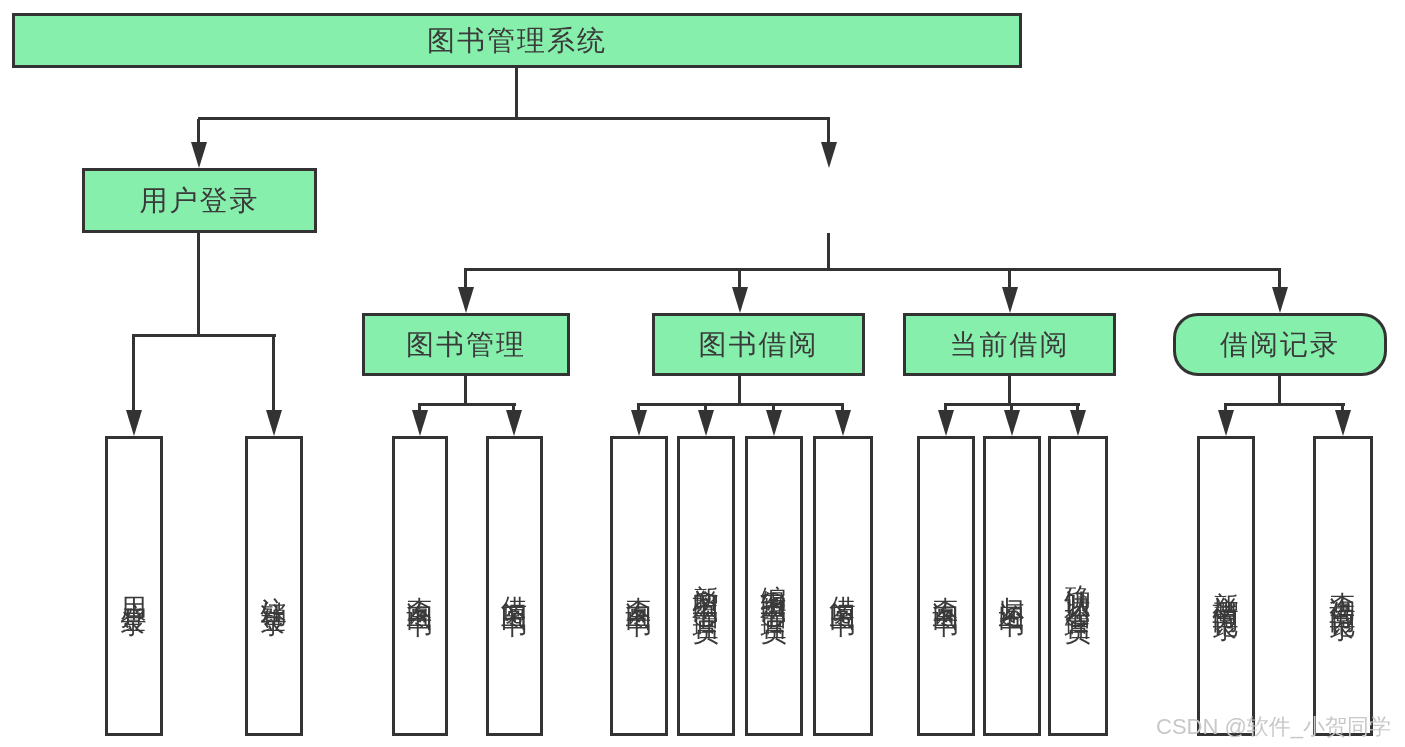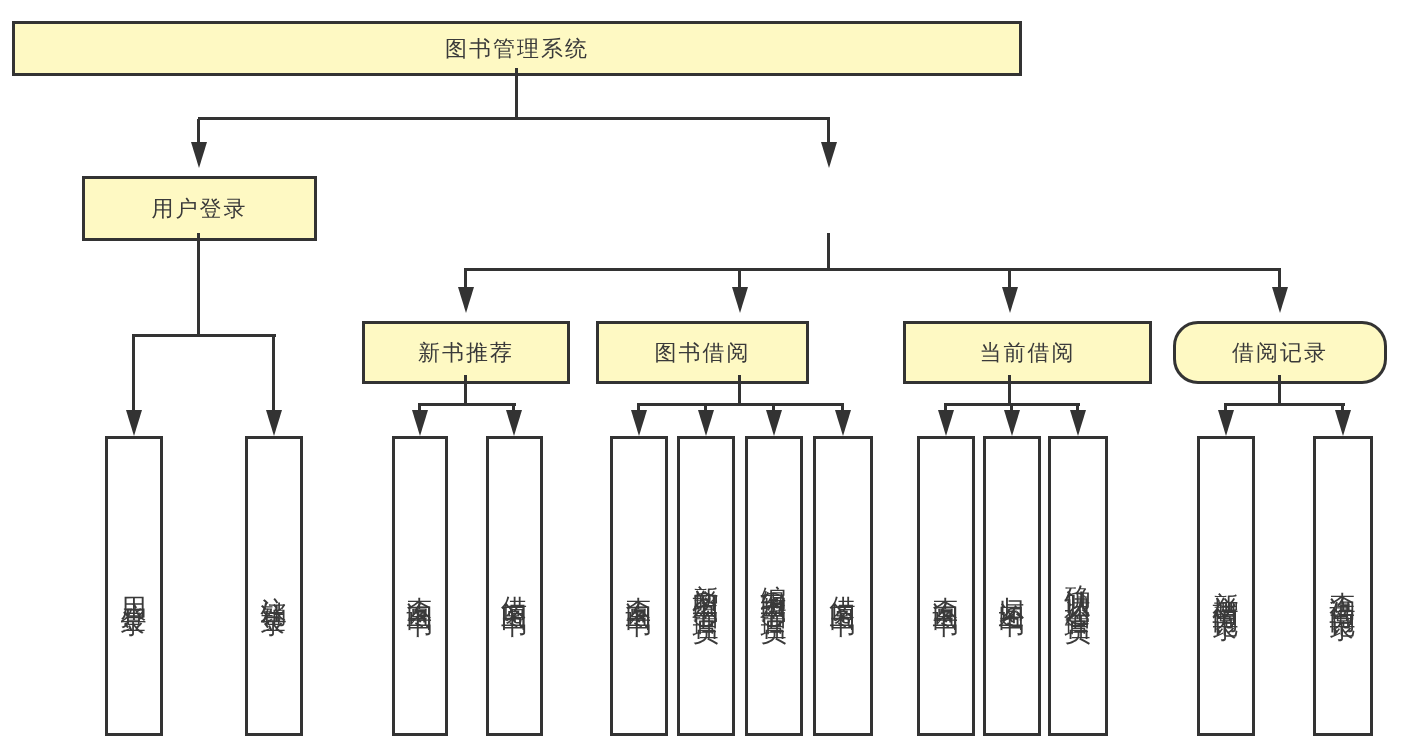--- a/index.html
+++ b/index.html
@@ -13,29 +13,28 @@
     height: 747px;
     background: #ffffff;
     font-family: "Liberation Sans", sans-serif;
     overflow: hidden;
   }
   
   .hbox {
     position: absolute;
     box-sizing: border-box;
     border: 3px solid #333333;
-    background: #fef9c3;
+    background: #86efac;
     display: flex;
     align-items: center;
     justify-content: center;
-    font-size: 22px;
+    font-size: 28px;
     letter-spacing: 2px;
     color: #3a3a3a;
     white-space: nowrap;
-    margin-top: 8px;
   }
   
   .vbox {
     position: absolute;
     box-sizing: border-box;
     border: 3px solid #333333;
     background: #ffffff;
     display: flex;
     align-items: center;
     justify-content: center;
@@ -73,25 +72,25 @@
 </head>
 <body>
 
 <div class="canvas">
 
   <div class="hbox" style="left:12px; top:13px; width:1010px; height:55px;">图书管理系统</div>
 
   <div class="hbox" style="left:82px; top:168px; width:235px; height:65px;">用户登录</div>
 
 
-  <div class="hbox" style="left:362px; top:313px; width:208px; height:63px;">新书推荐</div>
+  <div class="hbox" style="left:362px; top:313px; width:208px; height:63px;">图书管理</div>
 
-  <div class="hbox" style="left:596px; top:313px; width:213px; height:63px;">图书借阅</div>
+  <div class="hbox" style="left:652px; top:313px; width:213px; height:63px;">图书借阅</div>
 
-  <div class="hbox" style="left:903px; top:313px; width:249px; height:63px;">当前借阅</div>
+  <div class="hbox" style="left:903px; top:313px; width:213px; height:63px;">当前借阅</div>
 
   <div class="hbox" style="left:1173px; top:313px; width:214px; height:63px;border-radius:25px;">借阅记录</div>
 
   <div class="vbox" style="left:105px; top:436px; width:58px; height:300px;">用户登录</div>
 
   <div class="vbox" style="left:245px; top:436px; width:58px; height:300px;">注销登录</div>
 
   <div class="vbox" style="left:392px; top:436px; width:56px; height:300px;">查询图书</div>
 
   <div class="vbox" style="left:486px; top:436px; width:57px; height:300px;">借阅图书</div>
@@ -169,14 +168,15 @@
     <div class="ah" style="left:1070px; top:410px;"></div>
 
     <div class="ln" style="left:1278px; top:375px; width:3px;   height:30px;"></div>
     <div class="ln" style="left:1224px; top:403px; width:121px; height:3px;"></div>
     <div class="ln" style="left:1224px; top:405px; width:3px;   height:10px;"></div>
     <div class="ln" style="left:1341px; top:405px; width:3px;   height:10px;"></div>
     <div class="ah" style="left:1218px; top:410px;"></div>
     <div class="ah" style="left:1335px; top:410px;"></div>
   </div>
 
+  <div class="watermark">CSDN @软件_小贺同学</div>
 
 </div>
 
 </body></html>

